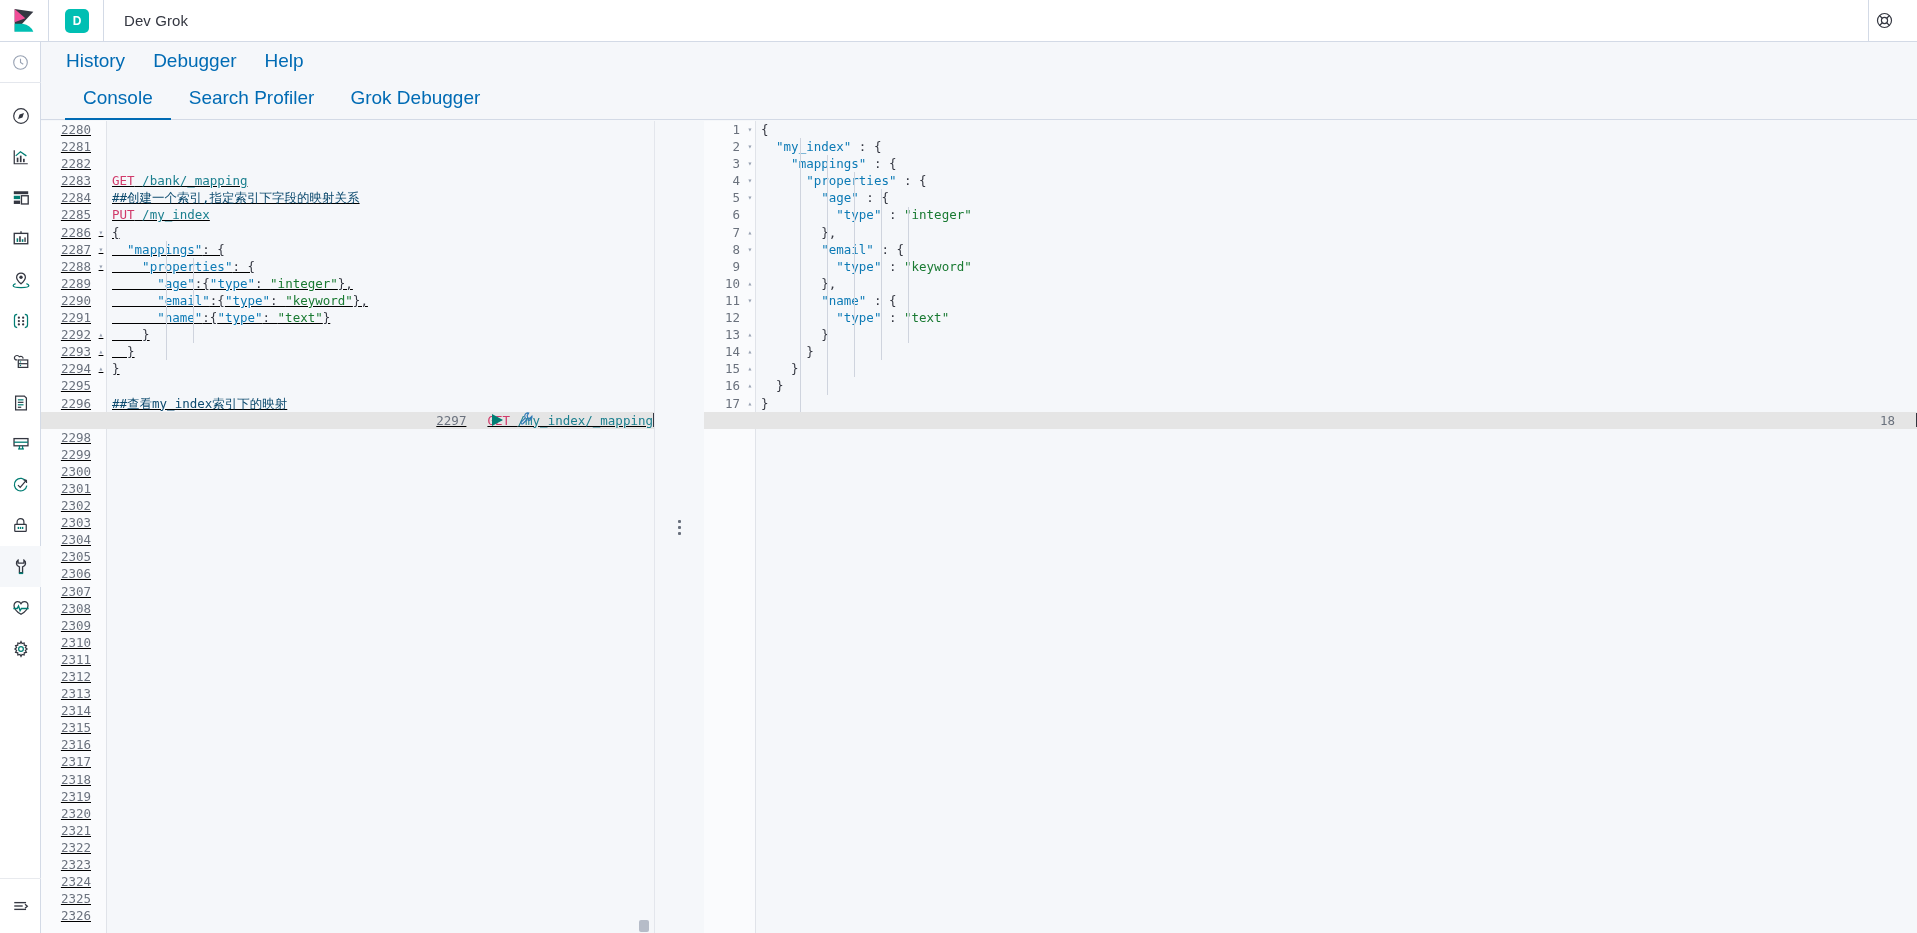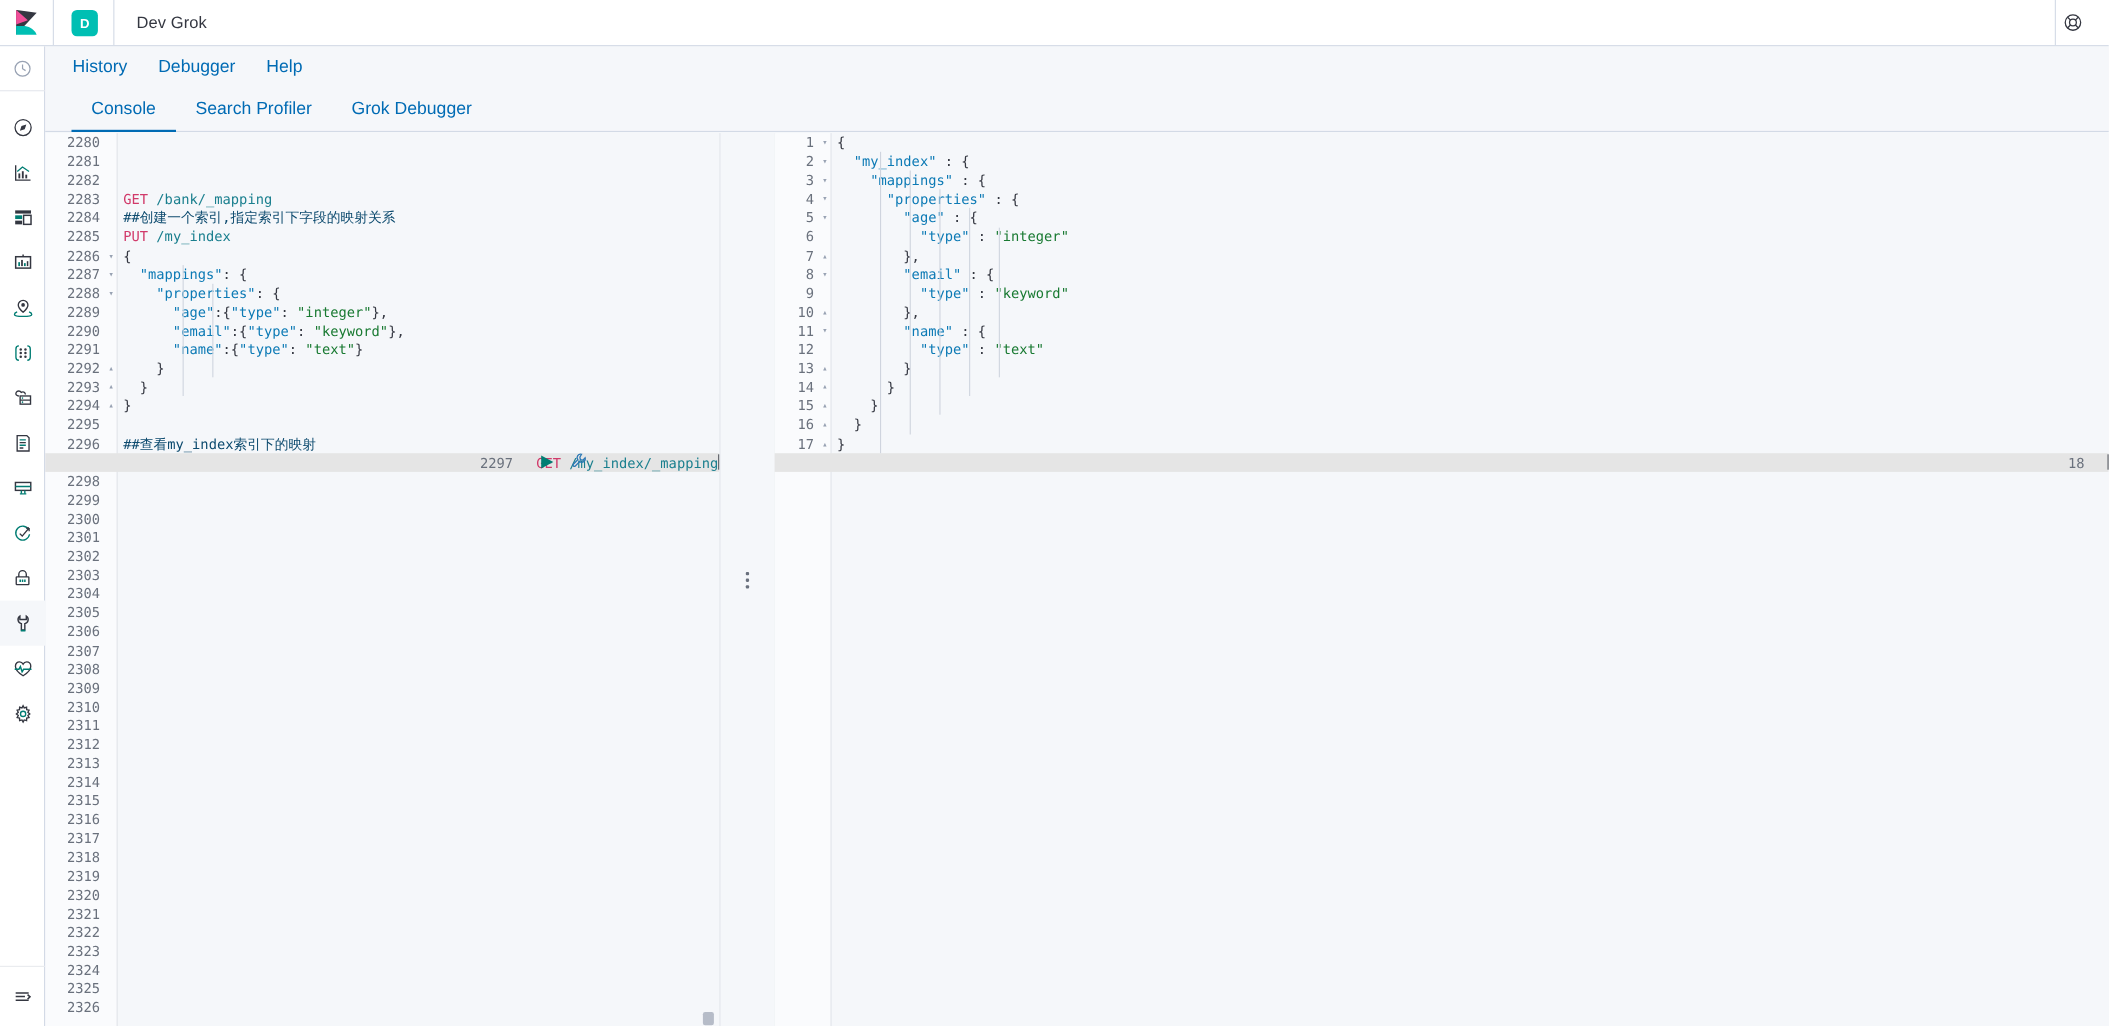--- a/index.html
+++ b/index.html
@@ -83,52 +83,52 @@
     position: absolute; top: 42px; left: 41px;
     width: 1876px; height: 891px;
     background: #f5f7fa;
   }
   .menu-bar {
     height: 38px; display: flex; align-items: center;
     padding-left: 11px; gap: 0px;
     background: #f5f7fa;
   }
   .menu-link {
-    font-size: 16px; color: #006bb4;
+    font-size: 19px; color: #006bb4;
     padding: 0 14px; cursor: pointer; line-height: 38px;
   }
   .tab-bar {
     height: 40px; display: flex; align-items: flex-end;
     padding-left: 24px; gap: 0px;
     background: #f5f7fa;
     border-bottom: 1px solid #d3dae6;
   }
   .tab {
-    font-size: 16px; color: #006bb4;
+    font-size: 19px; color: #006bb4;
     padding: 0 18px 10px 18px;
     cursor: pointer;
     position: relative;
   }
   .tab.active::after {
     content: ""; position: absolute; left: 0; right: 0; bottom: -1px;
     height: 2px; background: #006bb4;
   }
 
   
   .editors {
     position: absolute; top: 79px; left: 0;
     width: 1876px; height: 812px;
     display: flex;
   }
   .editor-panel {
     position: relative;
     background: #f5f7fa;
     overflow: hidden;
   }
-  .left-editor { width: 613px; }
+  .left-editor { width: 613px; text-decoration: underline; }
   .splitter {
     width: 50px; position: relative;
     background: #f5f7fa;
     display: flex; align-items: center; justify-content: center;
     cursor: col-resize;
   }
   .splitter::before {
     content: ""; position: absolute; left: 0; top: 0;
     width: 1px; height: 100%; background: #e3e6ec;
   }

